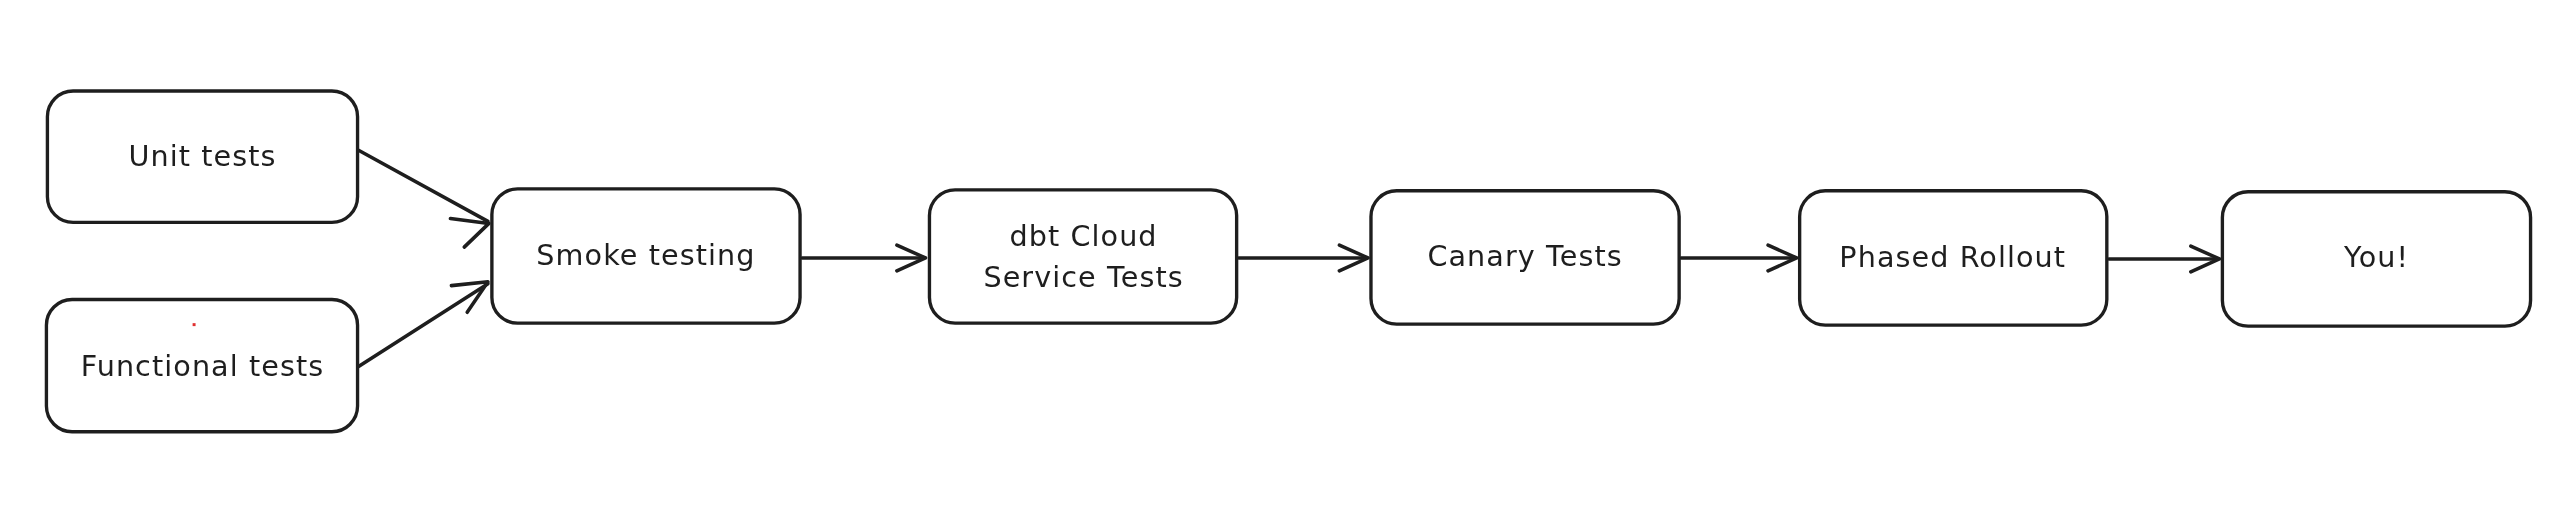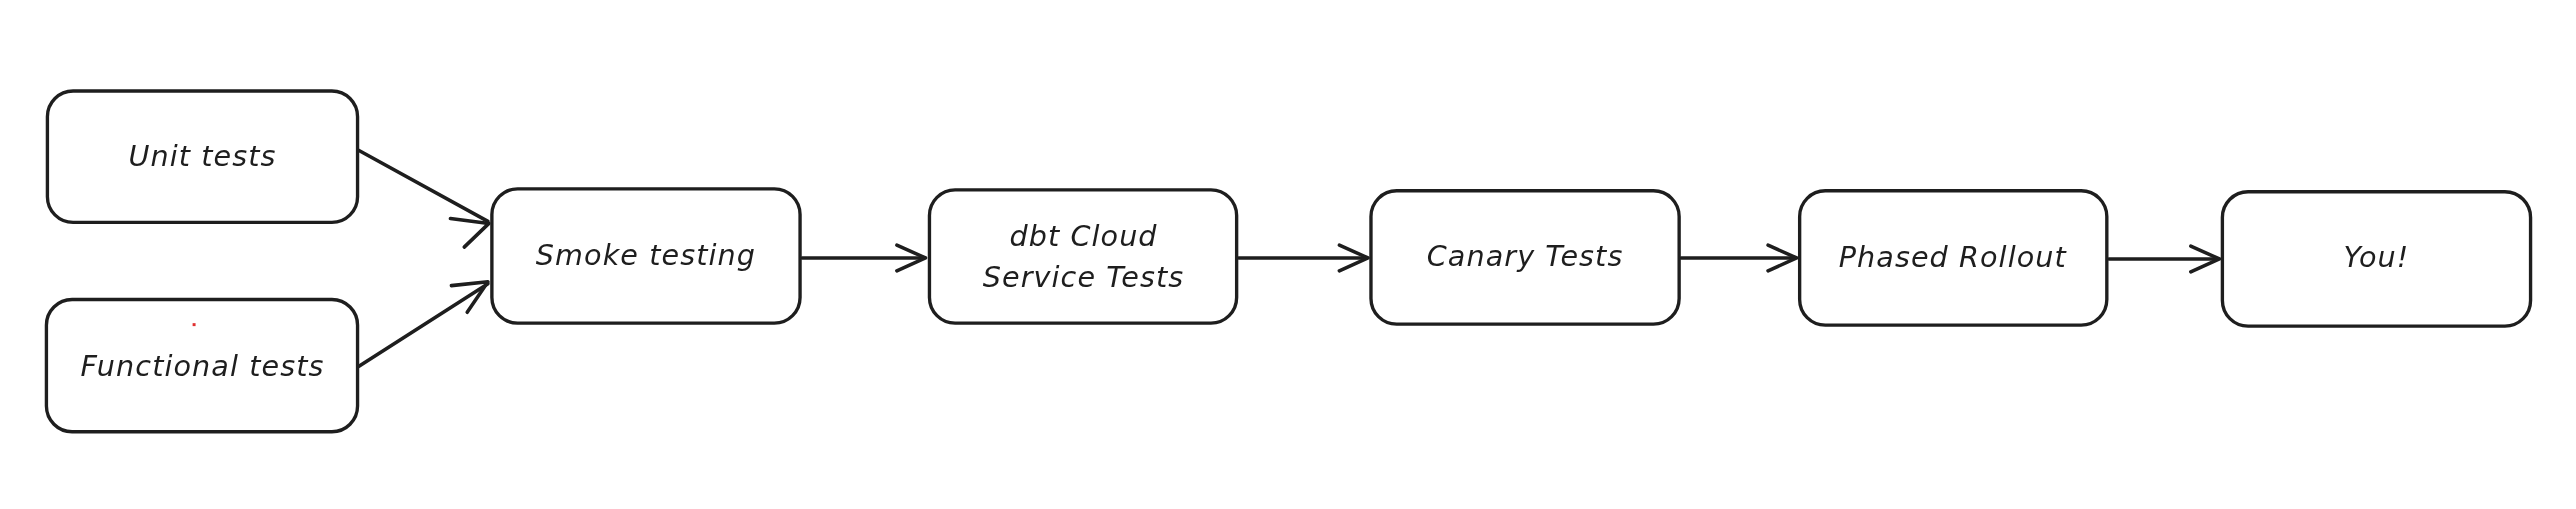--- a/index.html
+++ b/index.html
@@ -11,21 +11,20 @@
     width: 2576px;
     height: 510px;
     overflow: hidden;
     font-family: "DejaVu Sans", sans-serif;
   }
   #diagram-root {
     position: relative;
     width: 2576px;
     height: 510px;
     background: #ffffff;
-    font-style: italic;
   }
   svg.canvas {
     position: absolute;
     top: 0;
     left: 0;
     width: 2576px;
     height: 510px;
     display: block;
   }
   .node-shape {

